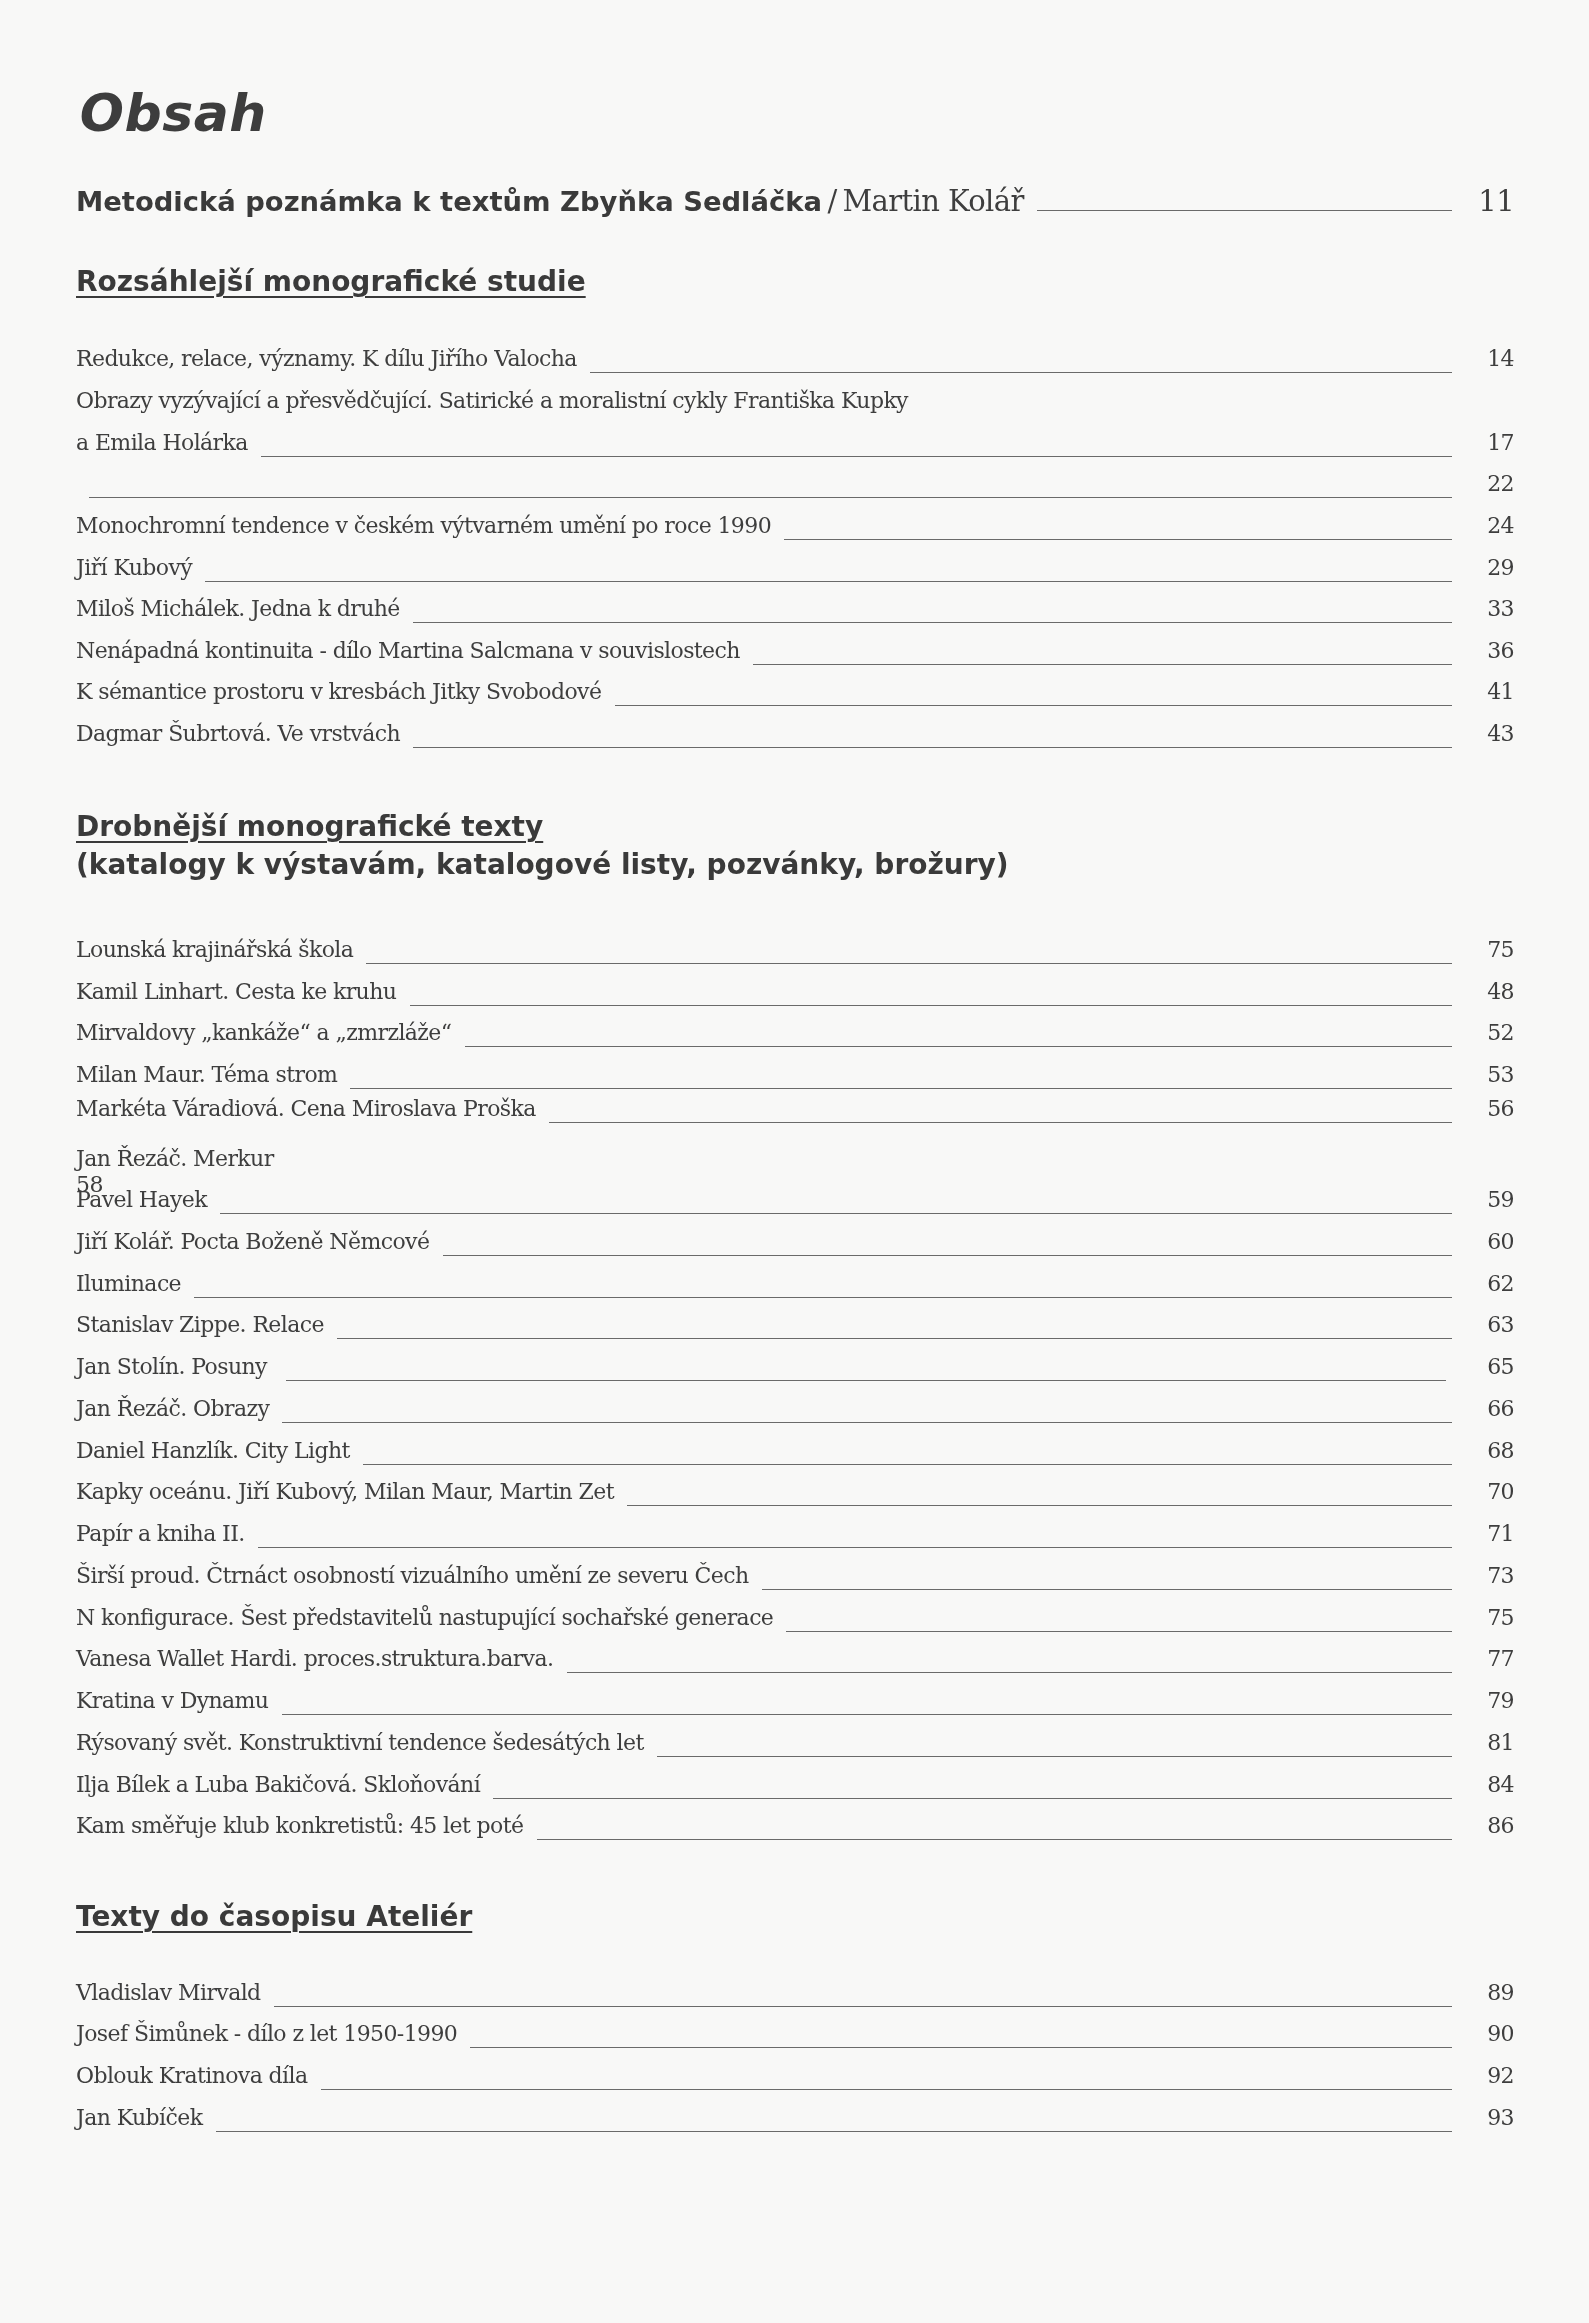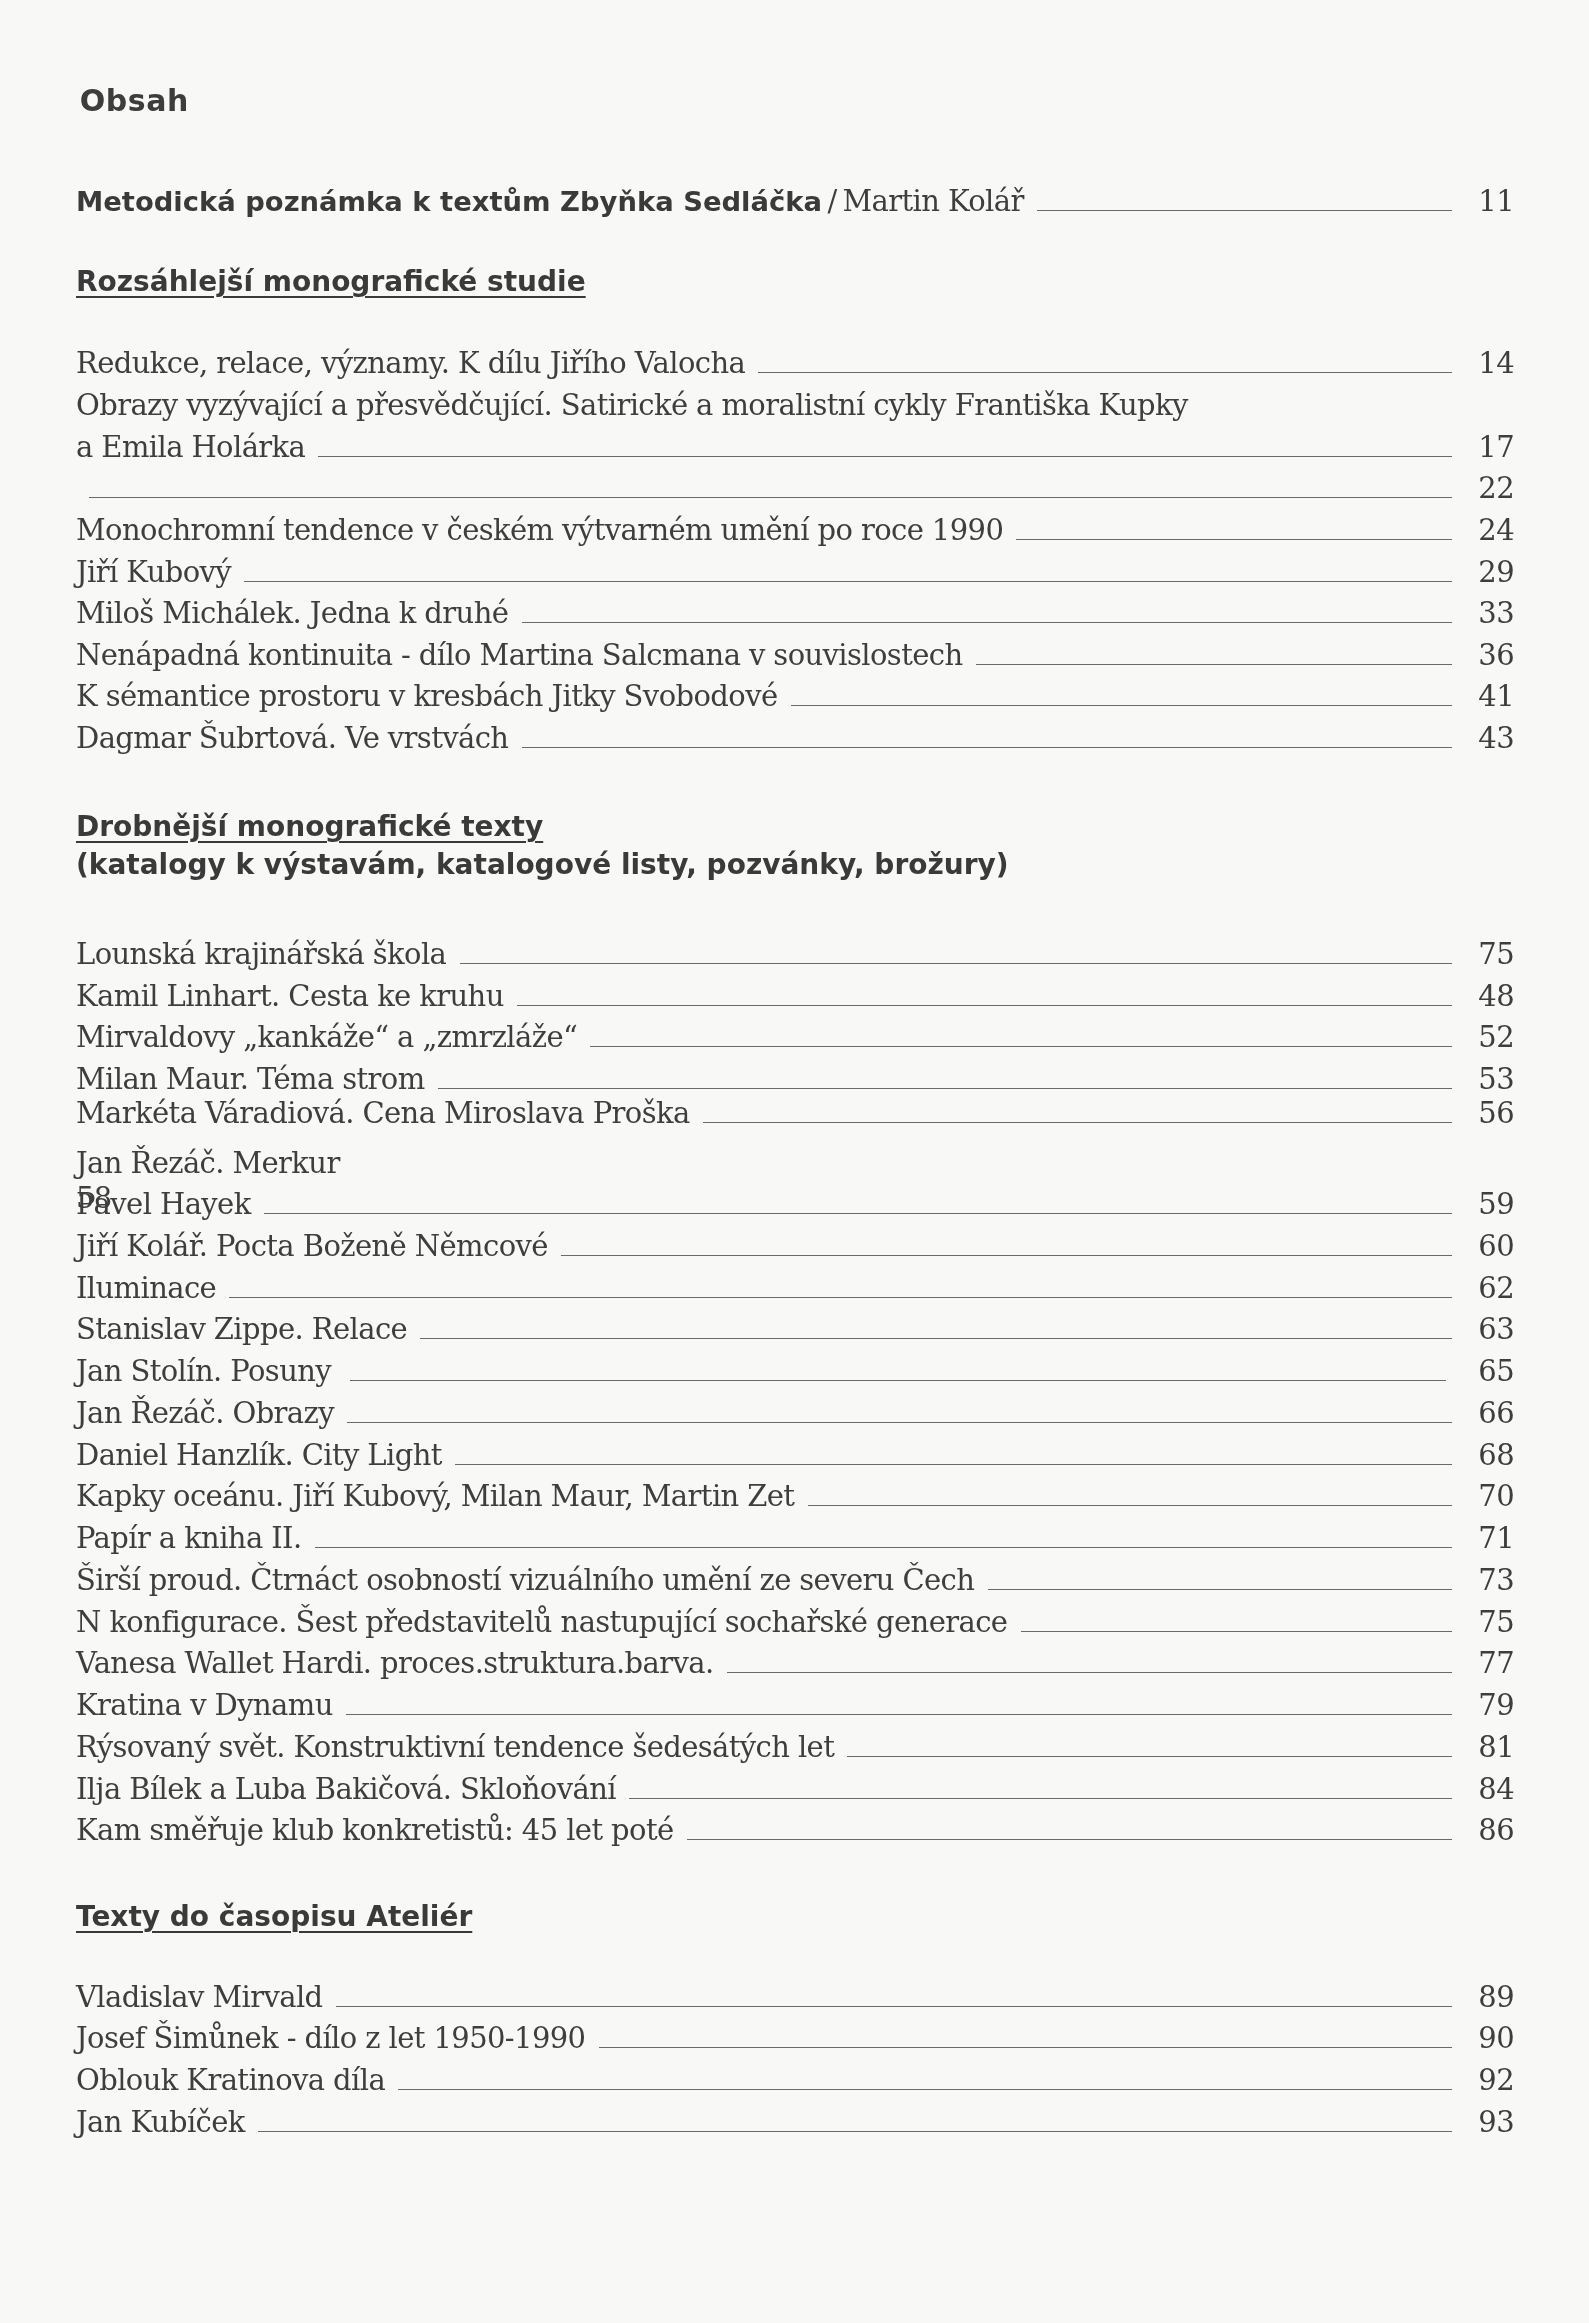--- a/index.html
+++ b/index.html
@@ -19,34 +19,35 @@
     left: 76px;
     top: 0;
     width: 1438px;
   }
   .title {
     position: absolute;
     left: 3.8px;
     top: 83px;
     font-family: "DejaVu Sans", sans-serif;
     font-weight: bold;
-    font-size: 30px;
+    font-size: 52px;
     letter-spacing: 0.5px;
     color: #3d3d3d;
     margin: 0;
+    font-style: italic;
   }
   .row {
     position: absolute;
     left: 0;
     width: 1438px;
     height: 42px;
     display: flex;
     align-items: baseline;
     font-family: "DejaVu Serif", serif;
-    font-size: 29px;
+    font-size: 22px;
     color: #3e3e3e;
     letter-spacing: -0.6px;
   }
   .row .txt {
     white-space: nowrap;
     flex: 0 0 auto;
   }
   .row .leader {
     flex: 1 1 auto;
     border-bottom: 1.4px solid #6a6a6a;

